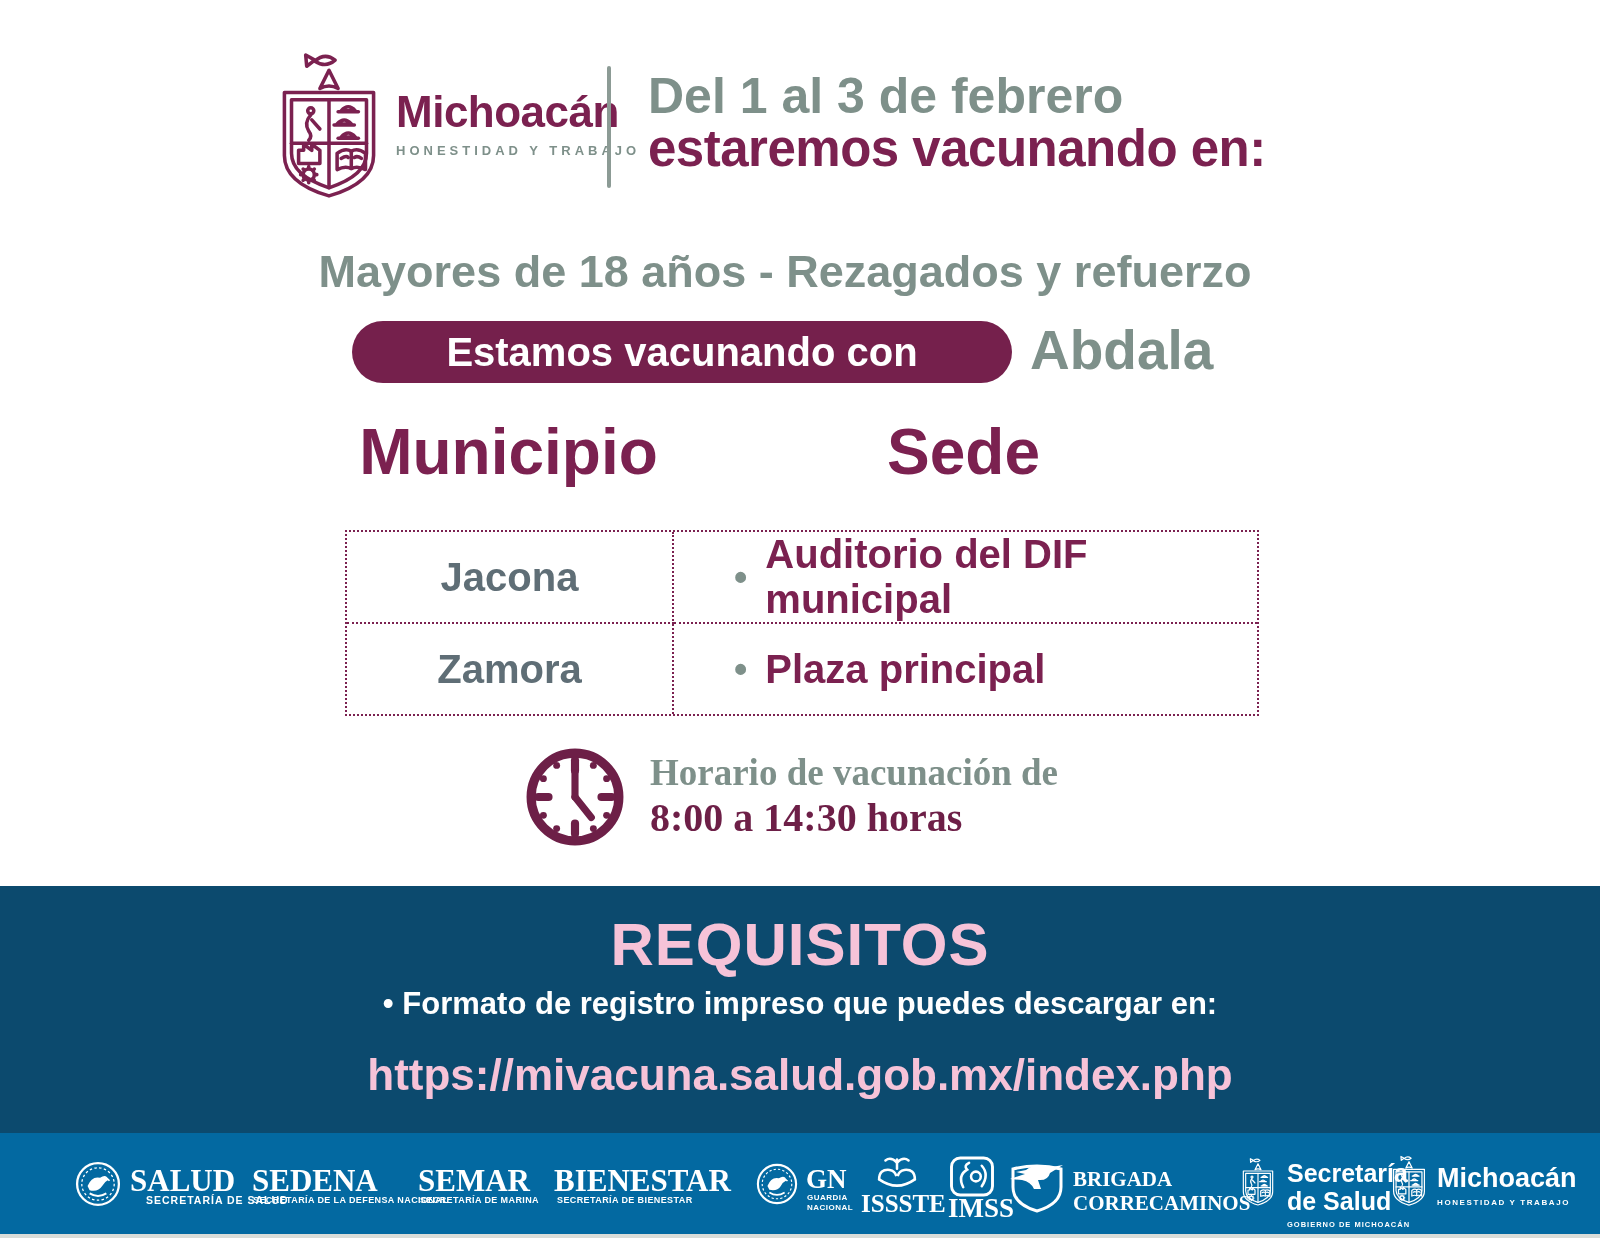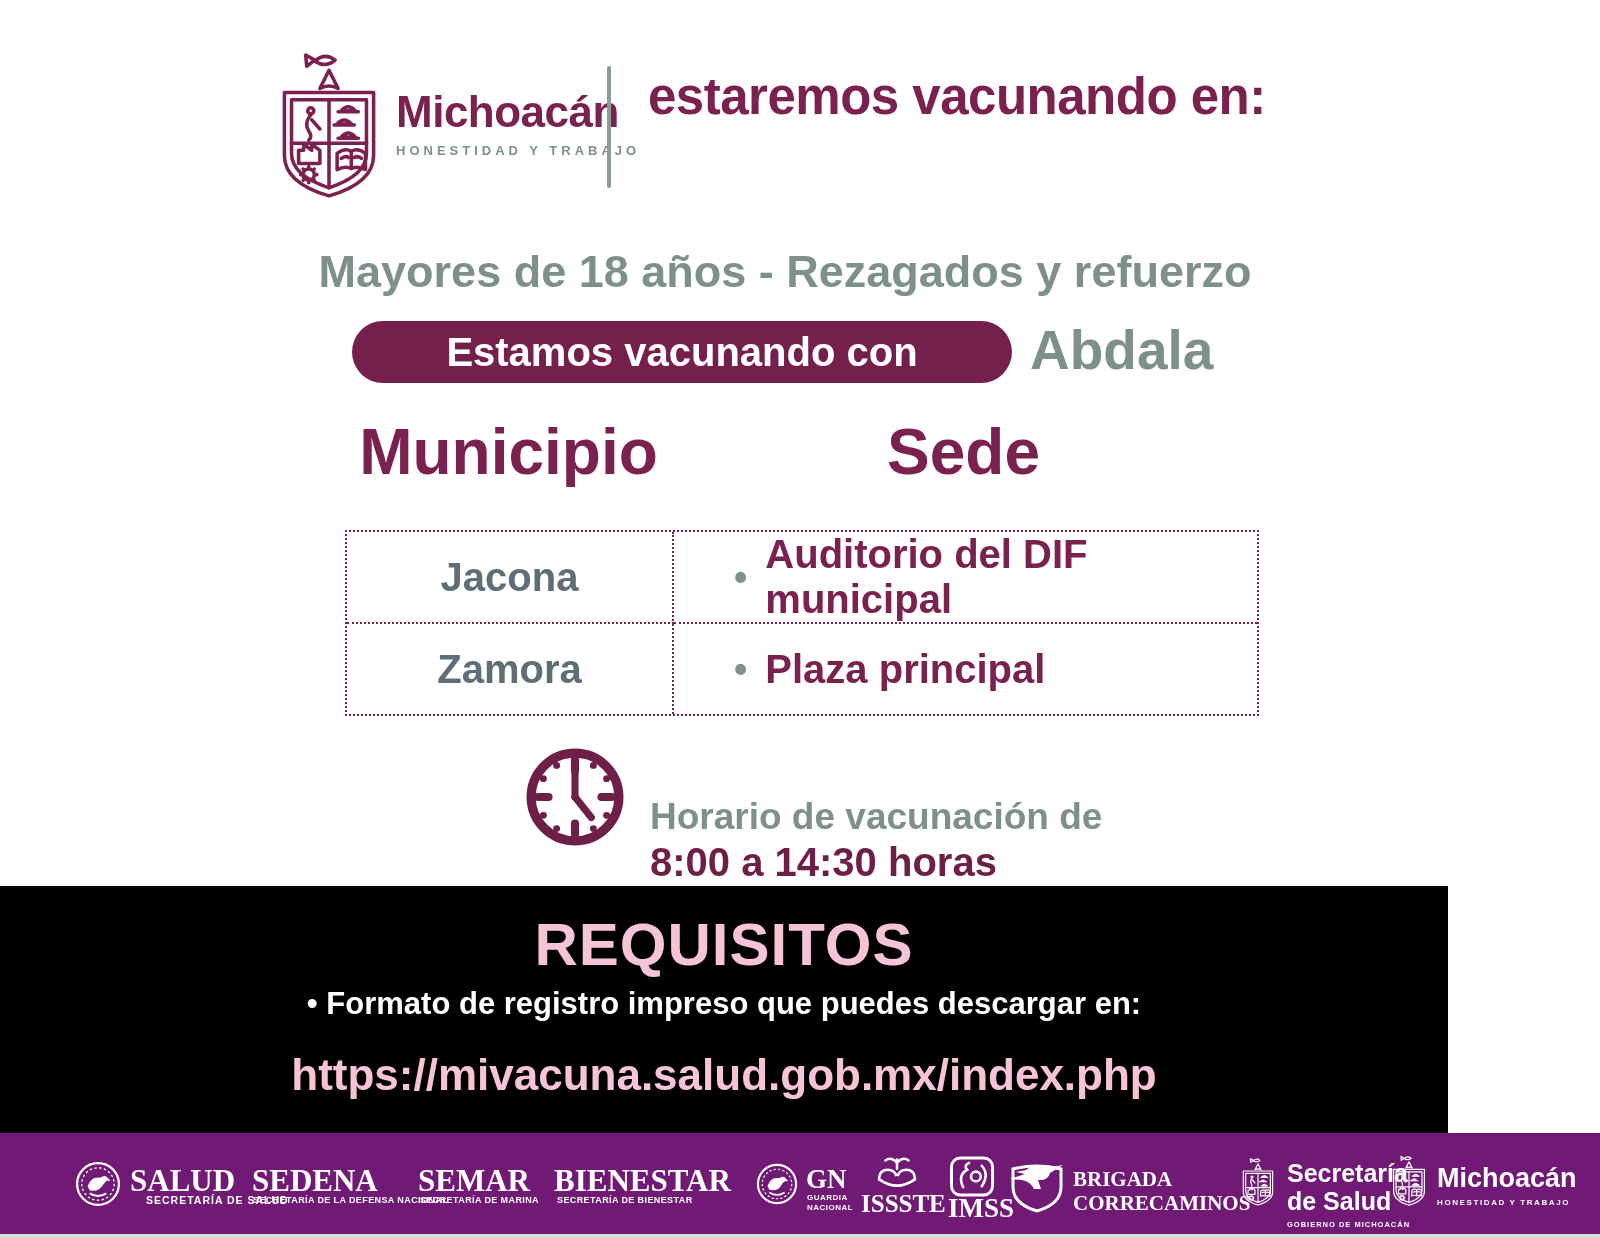--- a/index.html
+++ b/index.html
@@ -34,35 +34,35 @@
                border:2px dotted #7b2150;}
   .cell{display:flex;align-items:center;}
   .cell.mun{justify-content:center;font-size:40px;font-weight:800;color:#5f6e76;
             border-right:2px dotted #7b2150;}
   .cell.r1{border-bottom:2px dotted #7b2150;}
   .cell.sede{padding-left:60px;gap:18px;font-size:40px;font-weight:800;color:#7b2150;}
   .bullet{color:#7e908a;font-size:38px;line-height:1;}
 
   
   .clock{left:524px;top:746px;width:102px;height:102px;color:#6d1f47;}
-  .sched-text{left:650px;top:796px;line-height:1.16;}
+  .sched-text{left:650px;top:752px;line-height:1.16;font-family:Liberation Serif, serif;}
   .sched-l1{font-size:37px;font-weight:600;color:#7e908a;}
   .sched-l2{font-size:40px;font-weight:800;color:#6d1f47;}
 
   
-  .band{left:0;top:886px;width:1448px;height:247px;background:#000000;}
+  .band{left:0;top:886px;width:1600px;height:247px;background:#0c4a6e;}
   .req-title{position:absolute;left:0;top:24px;width:100%;text-align:center;
              font-size:60px;font-weight:800;color:#f6c3d8;letter-spacing:1px;}
   .req-item{position:absolute;left:0;top:100px;width:100%;text-align:center;
             font-size:31px;font-weight:800;color:#ffffff;}
   .req-url{position:absolute;left:0;top:151px;width:100%;text-align:center;
            font-size:44px;font-weight:800;color:#f6c3d8;margin-top:13px;}
 
   
-  .footer{left:0;top:1133px;width:1600px;height:101px;background:#701a75;color:#ffffff;}
+  .footer{left:0;top:1133px;width:1600px;height:101px;background:#0369a1;color:#ffffff;}
   .footer .abs{position:absolute;}
   .strip{left:0;top:1234px;width:1600px;height:4px;background:#d9ddd9;}
   .serif-name{font-family:"Liberation Serif",serif;font-weight:700;color:#fff;line-height:1;}
   .tiny-sub{font-weight:700;color:#fff;}
   .seal{color:#fff;}
   .ico{color:#fff;}
   .w-shield{color:#fff;}
   .gn-sub{font-size:8px;font-weight:700;letter-spacing:0.5px;line-height:1.25;color:#fff;}
   .ssm-line{font-size:25px;font-weight:700;line-height:1.12;color:#fff;}
   .mich-name{font-size:27px;font-weight:800;color:#fff;line-height:1;}
@@ -113,20 +113,21 @@
 
   <svg class="abs escudo-main">
       <use href="#escudo-symbol"></use>
     </svg>
   <div class="abs logo-text">
     <div class="logo-title">Michoacán</div>
     <div class="logo-sub">HONESTIDAD Y TRABAJO</div>
   </div>
   <div class="abs v-divider"></div>
   <div class="abs date-block">
+    <div class="date-line">Del 1 al 3 de febrero</div>
     <div class="campaign-line">estaremos vacunando en:</div>
   </div>
 
   <div class="abs audience">Mayores de 18 años - Rezagados y refuerzo</div>
   <div class="abs pill">
     <span>Estamos vacunando con</span>
   </div>
   <div class="abs vaccine">Abdala</div>
 
   <div class="abs col-h mun">Municipio</div>

